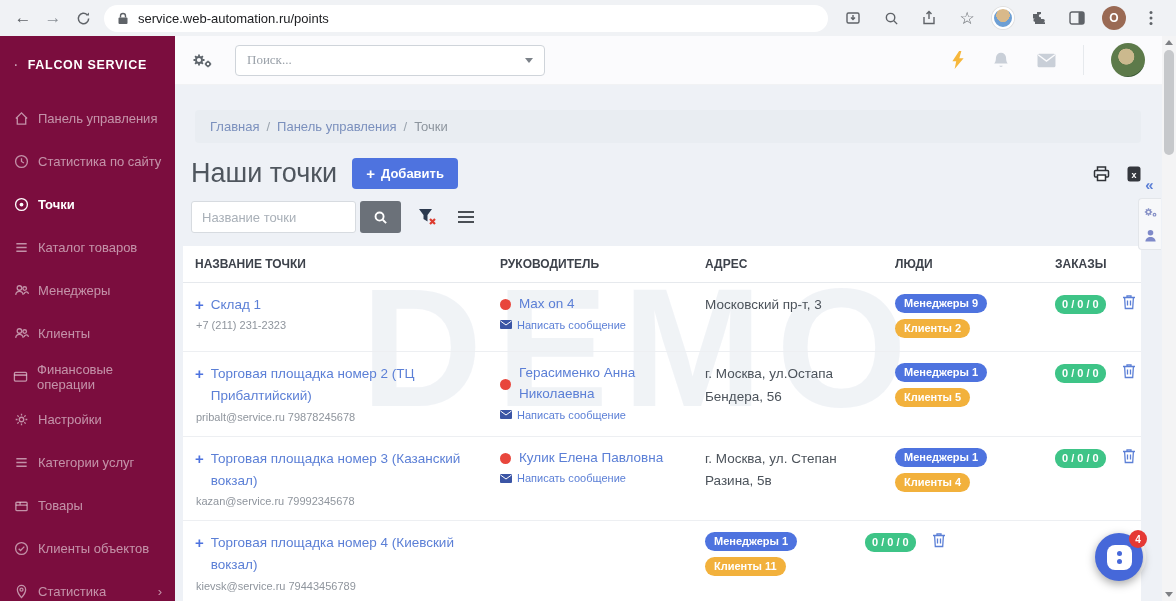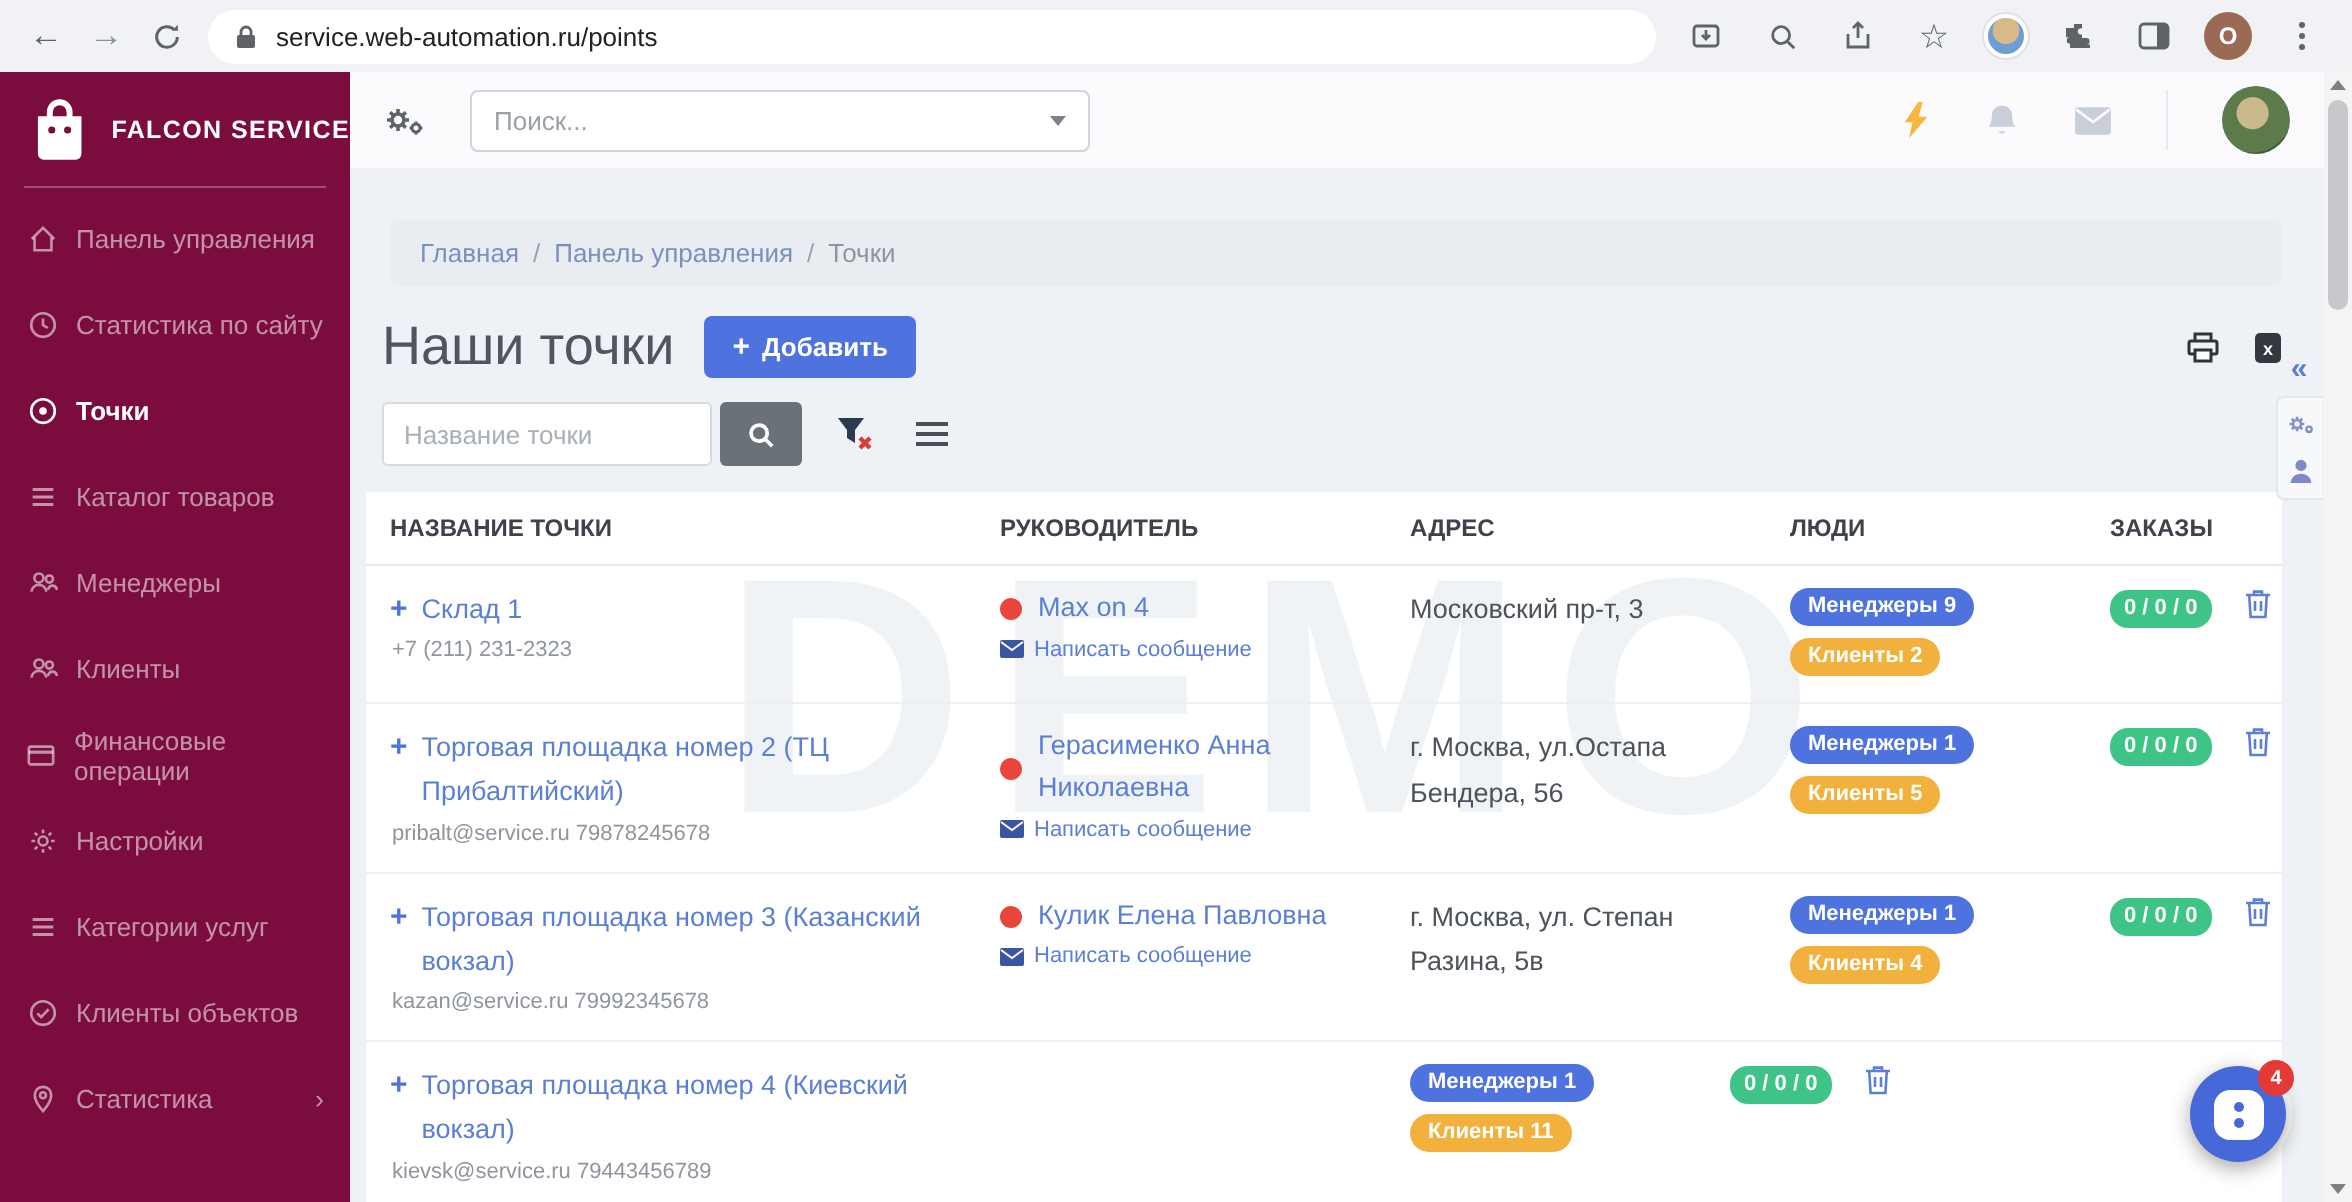--- a/index.html
+++ b/index.html
@@ -13,35 +13,35 @@
   .omnibox { flex:1; height:27px; background:#fff; border-radius:14px; display:flex; align-items:center; gap:9px; padding:0 13px; margin:0 8px 0 4px; }
   .omni-url { font-size:13px; color:#202124; }
   .b-right { display:flex; align-items:center; gap:12px; padding-right:2px; }
   .ext-avatar { width:22px; height:22px; border-radius:50%; background:radial-gradient(circle at 50% 35%, #d9b98a 0 45%, #6d9fd4 46% 100%); border:2px solid #fff; box-shadow:0 0 0 1px #e0e0e0; }
   .profile-o { width:24px; height:24px; border-radius:50%; background:#9a6a54; color:#fff; font-size:12px; font-weight:bold; display:flex; align-items:center; justify-content:center; }
 
   
   .app { position:absolute; top:36px; left:0; right:0; bottom:0; display:flex; }
 
   .sidebar { width:175px; flex:0 0 175px; background:#7b0d3e; overflow:hidden; display:flex; flex-direction:column; }
-  .brand { display:flex; align-items:center; gap:11px; padding:13px 0 11px 15px; }
+  .brand { display:flex; align-items:center; gap:11px; padding:13px 28px 11px 15px; }
   .brand-text { color:#fff; font-size:12.5px; font-weight:bold; letter-spacing:.7px; white-space:nowrap; }
   .side-divider { height:1px; background:rgba(255,255,255,.28); margin:1px 12px 4px 12px; }
   .side-item { height:43px; display:flex; align-items:center; gap:9px; padding:0 13px; color:rgba(255,255,255,.55); font-size:13px; cursor:pointer; flex:0 0 43px; }
   .side-item .s-icon { width:16px; height:16px; display:flex; align-items:center; justify-content:center; }
   .side-item.active { color:#fff; font-weight:bold; }
   .side-item .chev { margin-left:auto; font-size:13px; }
 
   .main { flex:1; position:relative; background:#eef1f6; display:flex; flex-direction:column; overflow:hidden; }
 
   
   .topbar { height:49px; flex:0 0 49px; background:#fbfbfd; border-bottom:1px solid #f1f2f4; display:flex; align-items:center; padding:0 31px 0 16px; }
   .gears-btn { color:#5d646b; margin-right:22px; cursor:pointer; }
   .search-select { width:310px; height:31px; background:#fff; border:1px solid #cfd4da; border-radius:4px; display:flex; align-items:center; padding:0 11px; cursor:pointer; }
-  .search-select input { border:none; outline:none; flex:1; font-size:13px; color:#3b82f6; font-family:Liberation Sans, sans-serif; background:transparent; }
+  .search-select input { border:none; outline:none; flex:1; font-size:13px; color:#3b82f6; font-family:Liberation Serif, serif; background:transparent; }
   .search-select input::placeholder { color:#9aa1a9; }
   .caret-down { width:0; height:0; border-left:4px solid transparent; border-right:4px solid transparent; border-top:5px solid #7c8289; }
   .topbar-right { margin-left:auto; display:flex; align-items:center; gap:27px; }
   .tb-divider { width:1px; height:30px; background:#e6e9ed; }
   .avatar { width:34px; height:34px; border-radius:50%; background:radial-gradient(circle at 45% 40%, #cbb98e 0 28%, #5d7a4a 30% 70%, #3e5c38 72% 100%); cursor:pointer; }
 
   
   .breadcrumb { margin:25px 35px 0 20px; background:#e9edf2; border-radius:4px; padding:9px 15px; font-size:13px; display:flex; gap:7px; align-items:center; }
   .bc-link { color:#7b90bd; cursor:pointer; }
   .bc-sep { color:#9aa3ad; }
@@ -260,20 +260,29 @@
           <span class="s-icon">
             <svg width="15" height="15" viewBox="0 0 16 16" fill="none" stroke="currentColor" stroke-width="1.4">
               <path d="M2.5 4h11M2.5 8h11M2.5 12h11" stroke-width="1.7"></path>
             </svg>
           </span>
           <span>Категории услуг</span>
         </div>
         <div class="side-item">
           <span class="s-icon">
             <svg width="15" height="15" viewBox="0 0 16 16" fill="none" stroke="currentColor" stroke-width="1.4">
+              <rect x="2" y="4.5" width="12" height="9" rx="1"></rect>
+              <path d="M2 7.5h12M6.5 4.5v3"></path>
+            </svg>
+          </span>
+          <span>Товары</span>
+        </div>
+        <div class="side-item">
+          <span class="s-icon">
+            <svg width="15" height="15" viewBox="0 0 16 16" fill="none" stroke="currentColor" stroke-width="1.4">
               <circle cx="8" cy="8" r="6.3"></circle>
               <path d="m5 8.2 2 2 4-4.2"></path>
             </svg>
           </span>
           <span>Клиенты объектов</span>
         </div>
         <div class="side-item">
           <span class="s-icon">
             <svg width="15" height="15" viewBox="0 0 16 16" fill="none" stroke="currentColor" stroke-width="1.4">
               <path d="M8 1.5C5.5 1.5 3.6 3.4 3.6 6c0 3.4 4.4 8.5 4.4 8.5S12.4 9.4 12.4 6c0-2.6-1.9-4.5-4.4-4.5z"></path>

